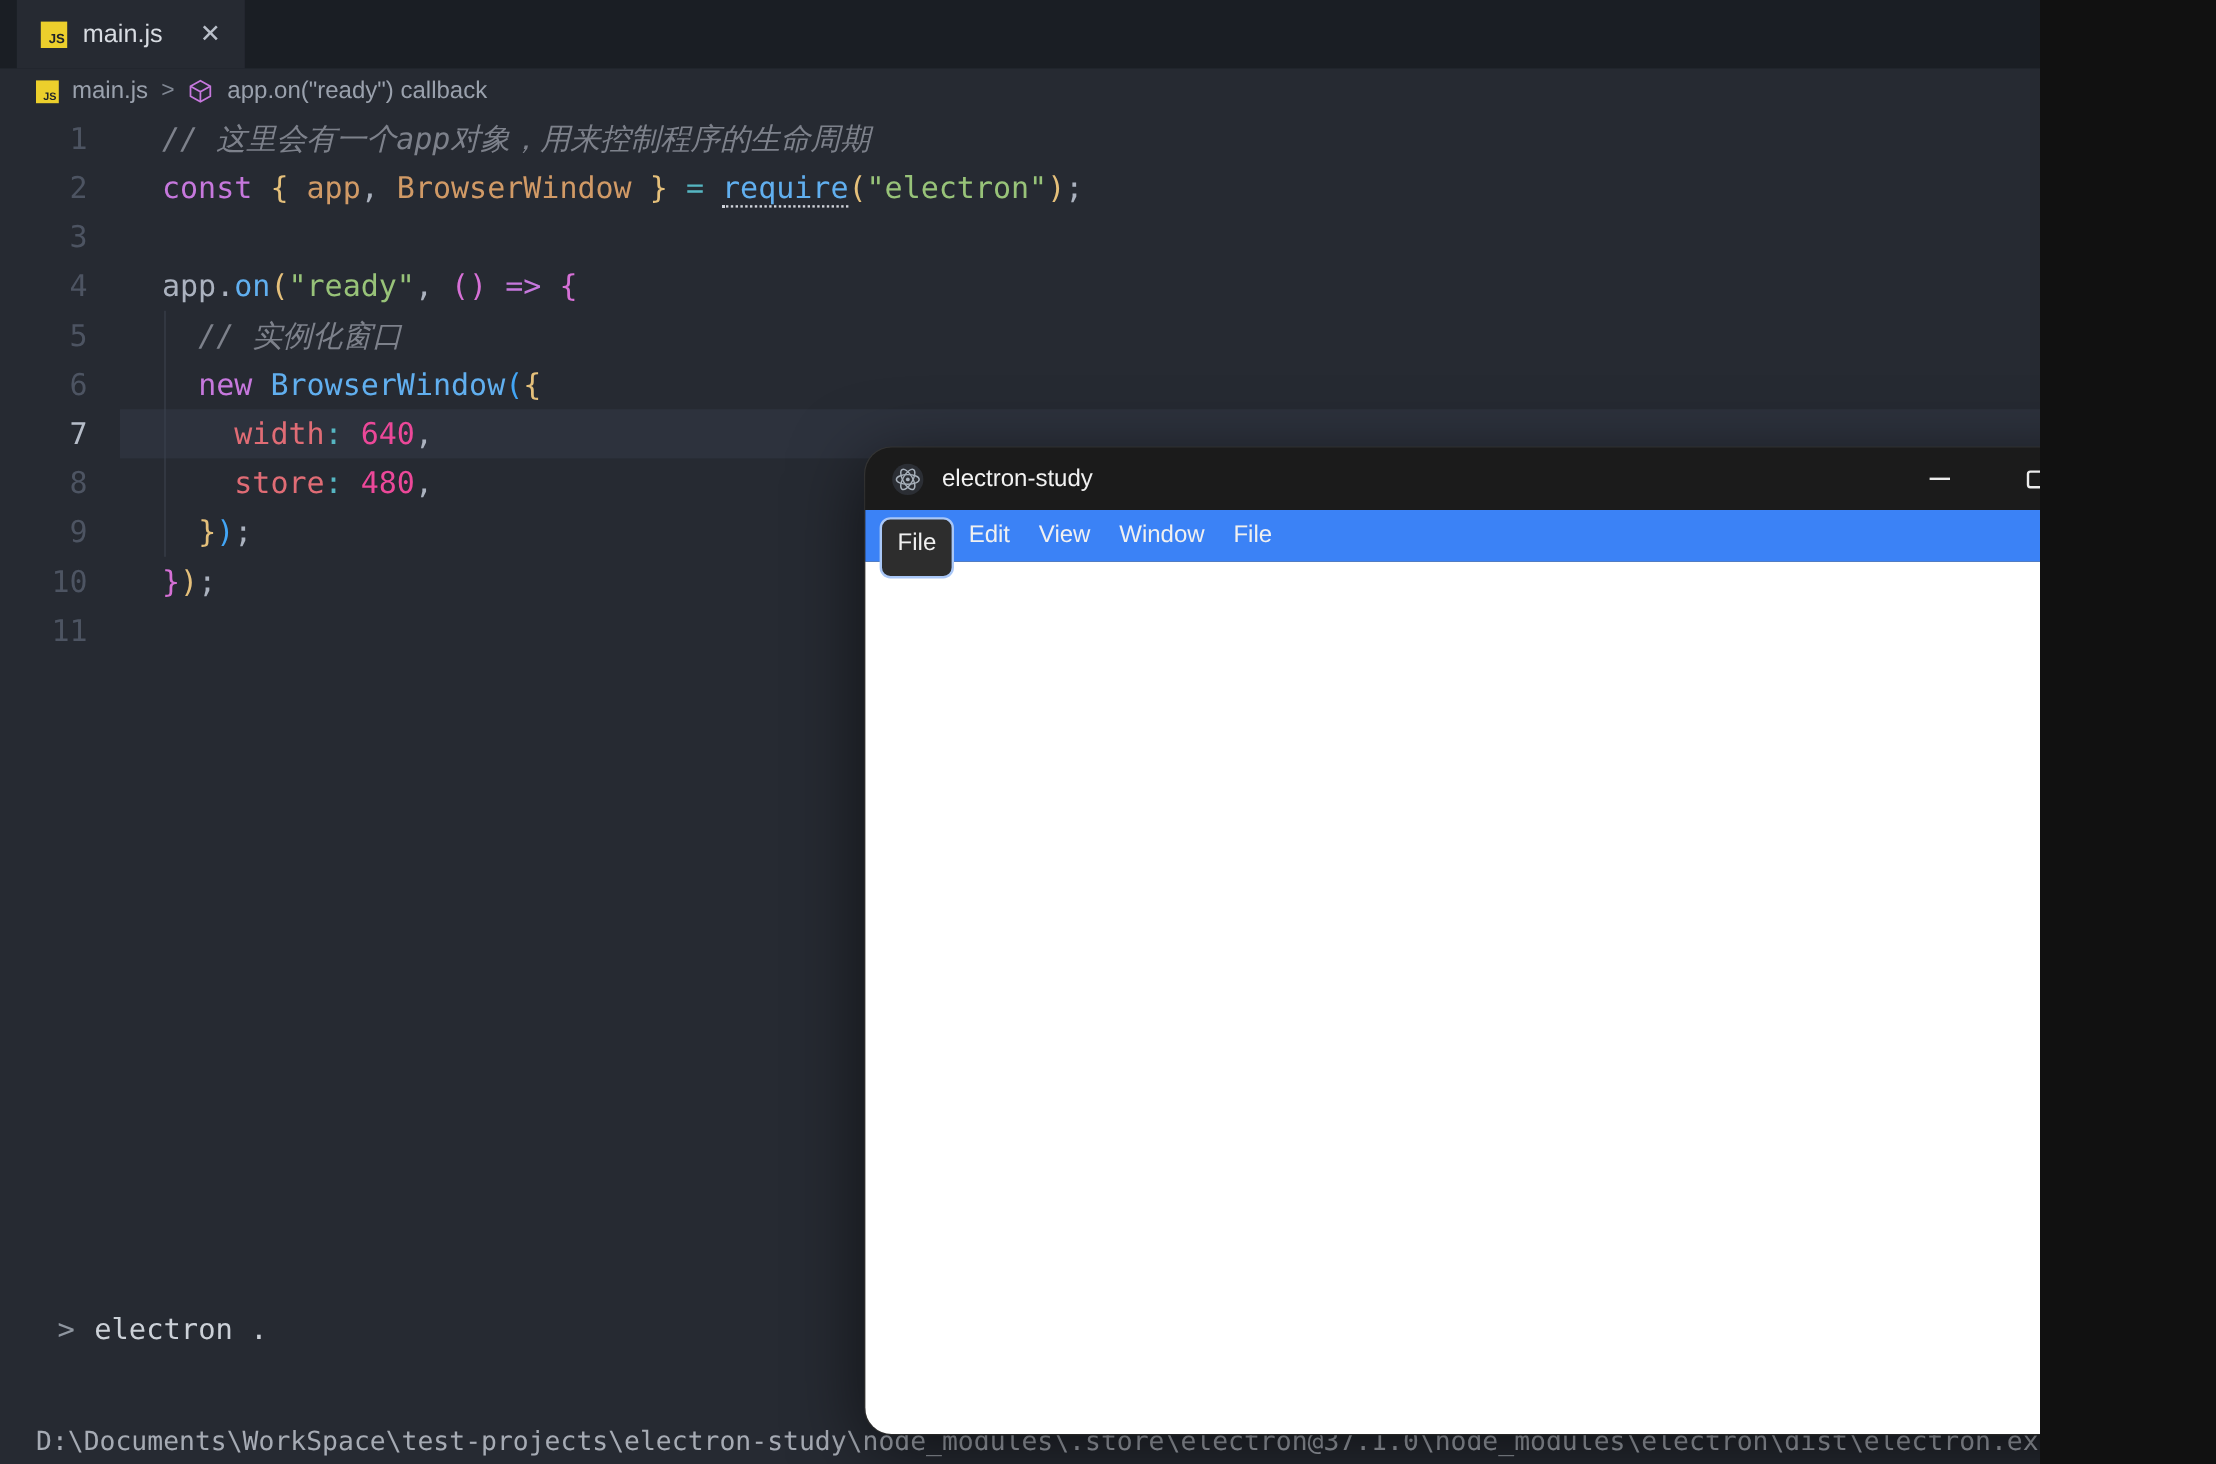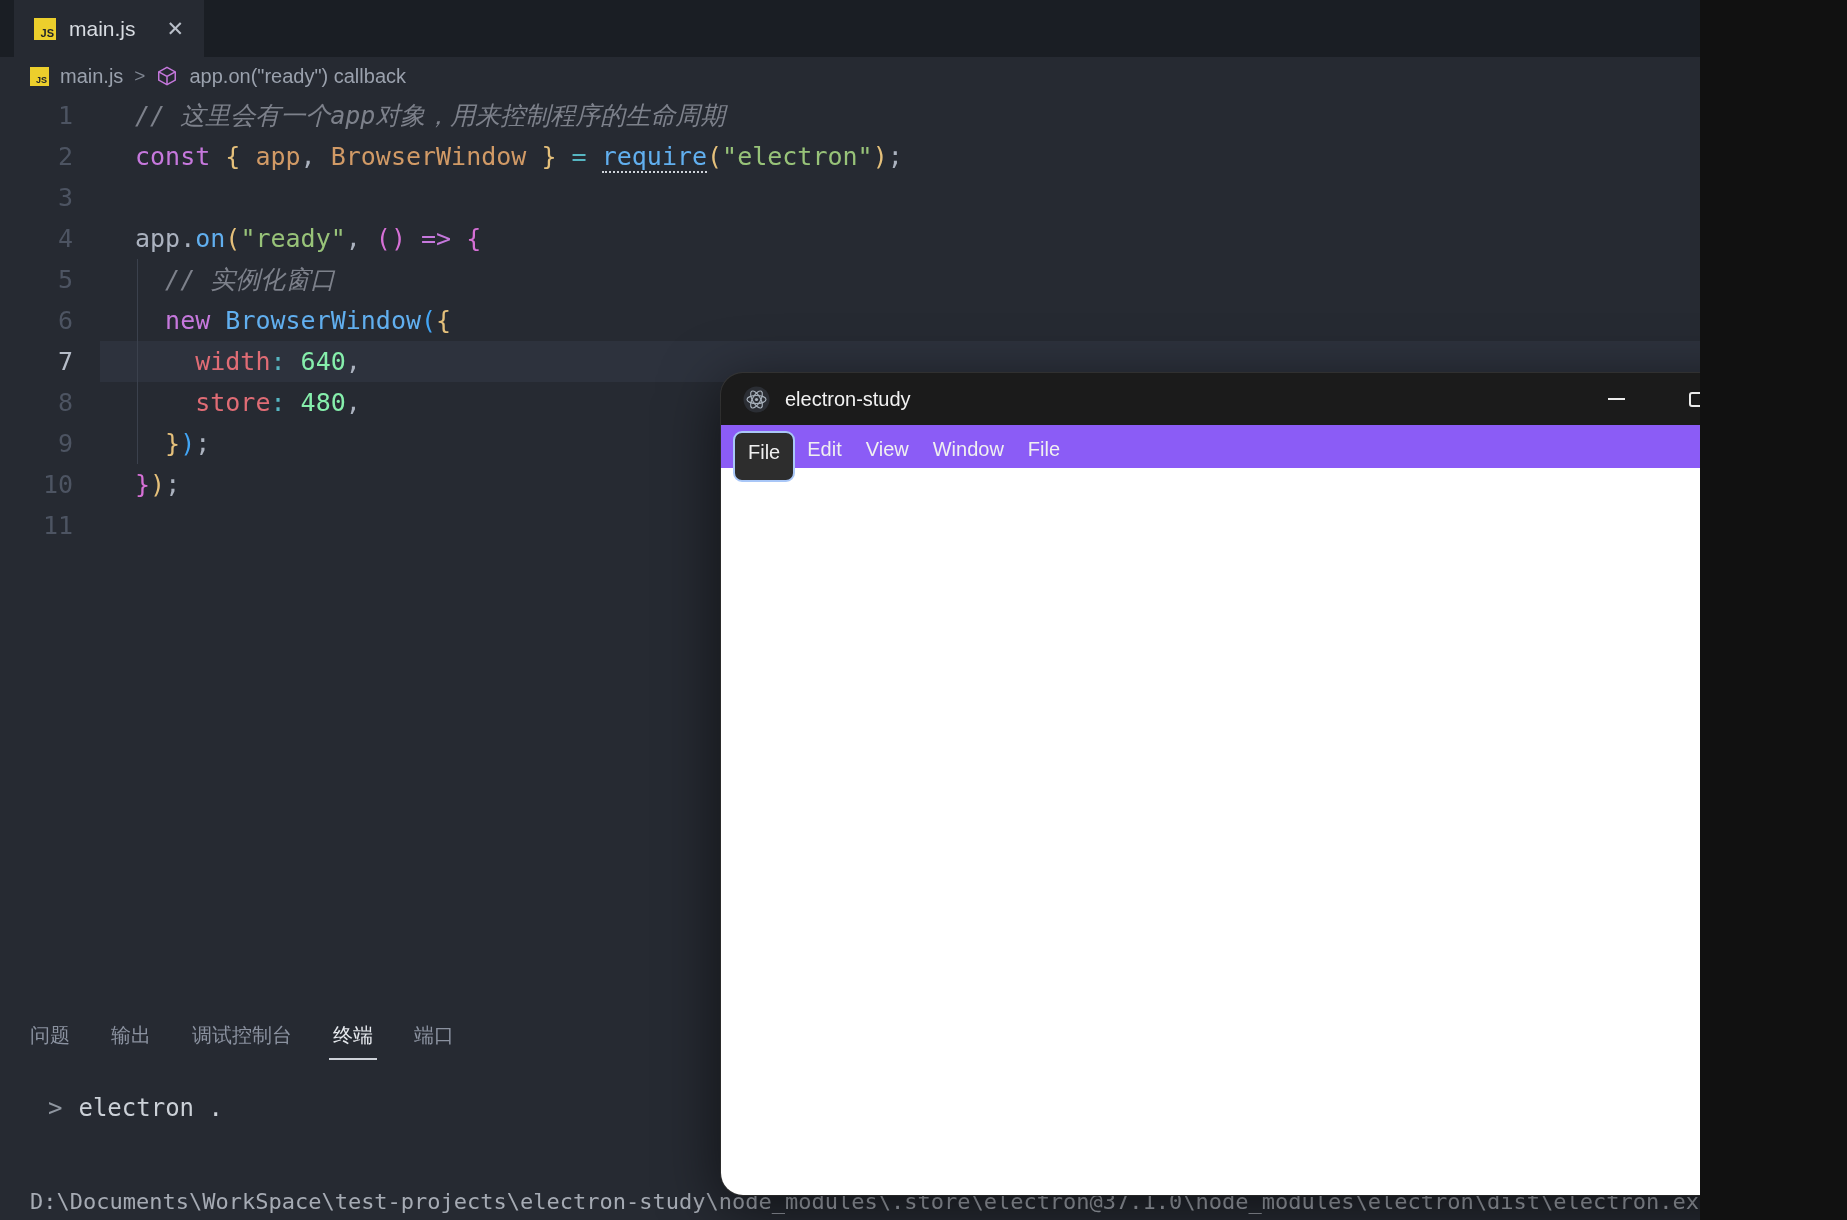--- a/index.html
+++ b/index.html
@@ -32,21 +32,21 @@
   .gutter{ width:100px; flex:none; text-align:right; padding-right:27px;
     color:#4d5462; }
   .content{ white-space:pre; flex:1; padding-left:35px; }
   .code-line.active .content{ background:#2d323d; }
   .code-line.active .gutter{ color:#b6bdc9; }
   .indent-guide{ position:absolute; left:137px; top:259px; width:1px;
     height:205px; background:#3b414d; z-index:2; }
   .c-kw{ color:#c678dd; } .c-fn{ color:#61afef; }
   .c-fnu{ color:#61afef; border-bottom:2px dotted #cfd3da; }
   .c-var{ color:#d19a66; } .c-prop{ color:#e06c75; }
-  .c-num{ color:#86efac; } .c-str{ color:#98c379; }
+  .c-num{ color:#ec4899; } .c-str{ color:#98c379; }
   .c-op{ color:#56b6c2; } .c-pln{ color:#abb2bf; }
   .c-b1{ color:#e5c07b; } .c-b2{ color:#d670d6; } .c-b3{ color:#42a5f5; }
   .c-cmt{ color:#7d818b; font-style:italic;text-align:center; }
   
   .panel-tabs{ position:absolute; top:1022px; left:30px; display:flex;
     gap:41px; font-size:20px; color:#8b92a0; z-index:1; }
   .panel-tab{ position:relative; cursor:default; }
   .panel-tab.active{ color:#e6e9ee; }
   .panel-tab.active::after{ content:""; position:absolute; left:-4px;
     right:-4px; bottom:-11px; height:2px; background:#cdd1d8; }
@@ -65,22 +65,22 @@
   .ewin-titlebar{ height:52px; display:flex; align-items:center;
     padding-left:22px; gap:15px; }
   .ewin-title{ color:#f2f2f2; font-size:20px; }
   .ewin-controls{ margin-left:auto; display:flex; height:100%; }
   .ewin-btn{ width:80px; height:100%; display:flex; align-items:center;
     justify-content:center; color:#ececec; cursor:default; }
   .glyph-min{ width:17px; height:2px; background:#ececec; display:block; }
   .glyph-max{ width:15px; height:15px; border:2px solid #ececec;
     border-radius:3px; display:block; }
   .glyph-close{ font-size:20px; font-family:"DejaVu Sans", sans-serif; }
-  .ewin-menubar{ height:43px; display:flex; align-items:flex-end;
-    padding-left:12px; background:#8b5cf6; position:relative; z-index:3; }
+  .ewin-menubar{ height:43px; display:flex; align-items:center;
+    padding-left:12px; background:#3b82f6; position:relative; z-index:3; }
   .menu-item{ color:#f0f0f0; font-size:20px; padding:7px 12px; cursor:default; }
   .menu-item.focused{ background:#2d2d2d; border:2px solid #a9c7f7;
     border-radius:9px; padding:8px 13px 16px; margin-top:6px;
     align-self:flex-start; }
   .ewin-client{ position:absolute; top:95px; left:0; right:0; bottom:0;
     background:#ffffff; z-index:1; }
 </style>
 </head>
 <body>
 
@@ -146,27 +146,20 @@
         <span class="gutter">10</span>
         <span class="content"><span class="c-b2">}</span><span class="c-b1">)</span><span class="c-pln">;</span></span>
       </div>
       <div class="code-line">
         <span class="gutter">11</span>
         <span class="content"></span>
       </div>
     </div>
   <div class="indent-guide"></div>
 
-  <div class="panel-tabs" id="panel-tabs">
-      <span class="panel-tab">问题</span>
-      <span class="panel-tab">输出</span>
-      <span class="panel-tab">调试控制台</span>
-      <span class="panel-tab active">终端</span>
-      <span class="panel-tab">端口</span>
-    </div>
   <div class="clipped-right">lect</div>
 
   <div class="term-cmd">
     <span class="term-prompt">&gt;</span><span>electron .</span>
   </div>
   <div class="term-path">D:\Documents\WorkSpace\test-projects\electron-study\node_modules\.store\electron@37.1.0\node_modules\electron\dist\electron.exe exited with</div>
 
   <div class="ewin">
     <div class="ewin-titlebar">
       <svg width="27" height="27" viewBox="0 0 27 27">

